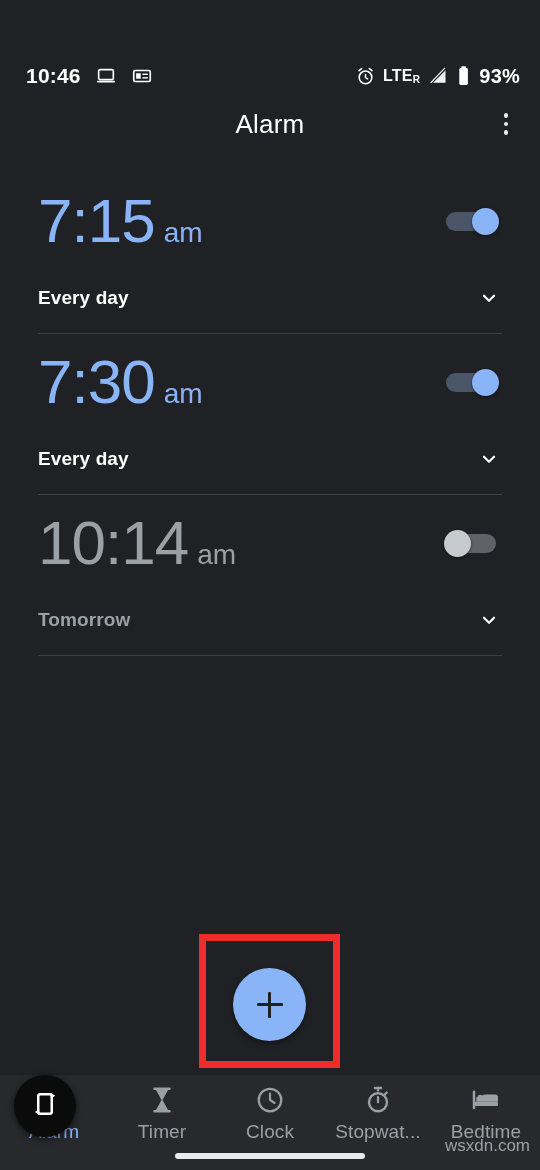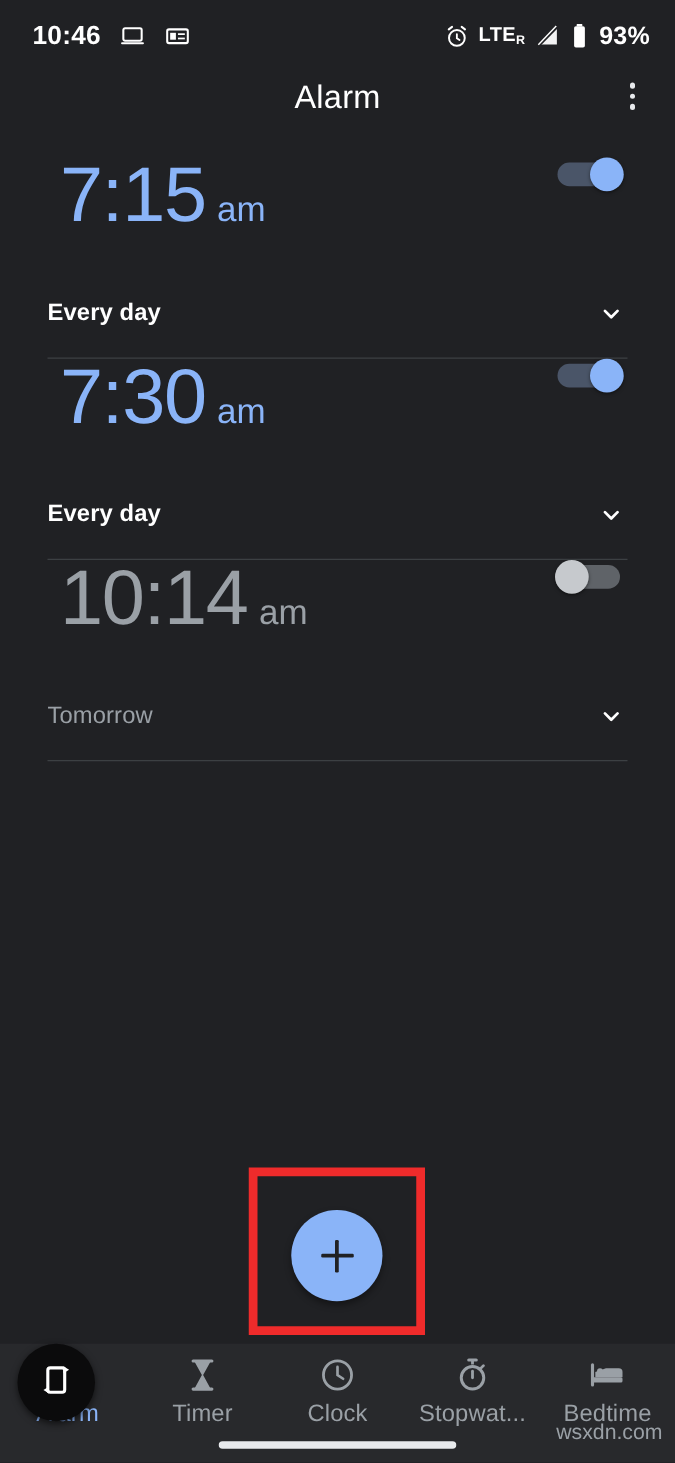--- a/index.html
+++ b/index.html
@@ -15,20 +15,21 @@
   
   .statusbar {
     height:46px;
     display:flex;
     align-items:center;
     padding:12px 20px 0 26px;
     font-size:21px;
     font-weight:700;
     color:#ffffff;
     letter-spacing:0.2px;
+    margin-top:47px;
   }
   .sb-left { display:flex; align-items:center; gap:14px; }
   .sb-right { margin-left:auto; display:flex; align-items:center; gap:7px; }
   .sb-clock { font-size:21px; font-weight:700; }
   .ic { display:inline-block; line-height:0; }
   .lte-wrap { display:flex; align-items:flex-end; font-size:16px; font-weight:700; letter-spacing:0.3px;}
   .lte-sup { font-size:10px; line-height:1; position:relative; top:0px; }
   .batt-pct { font-size:20px; font-weight:700; margin-left:1px; }
 
   
@@ -59,23 +60,22 @@
   .overflow span { width:4.5px; height:4.5px; border-radius:50%; background:#e8eaed; display:block; }
 
   
   .alarm-list { padding-top:18px; }
   .alarm {
     padding:0 38px;
     position:relative;
   }
   .alarm-top {
     display:flex;
-    align-items:flex-start;
+    align-items:center;
     height:96px;
-    margin-left:10px;
   }
   .time-wrap { display:flex; align-items:baseline; }
   .time {
     font-size:62px;
     font-weight:300;
     letter-spacing:-1px;
     line-height:1;
     color:#8ab4f8;
   }
   .ampm {
@@ -114,21 +114,21 @@
     display:flex;
     align-items:center;
     height:58px;
   }
   .repeat {
     font-size:19px;
     font-weight:700;
     color:#ffffff;
     letter-spacing:0.1px;
   }
-  .alarm.off .repeat { color:#9aa0a6; font-weight:400; }
+  .alarm.off .repeat { color:#9aa0a6; font-weight:700; }
   .chev {
     margin-left:auto;
     width:26px; height:26px;
     display:flex; align-items:center; justify-content:center;
     cursor:pointer;
   }
   .divider {
     height:1px;
     background:#3c4043;
     margin:6px 0 0 0;

